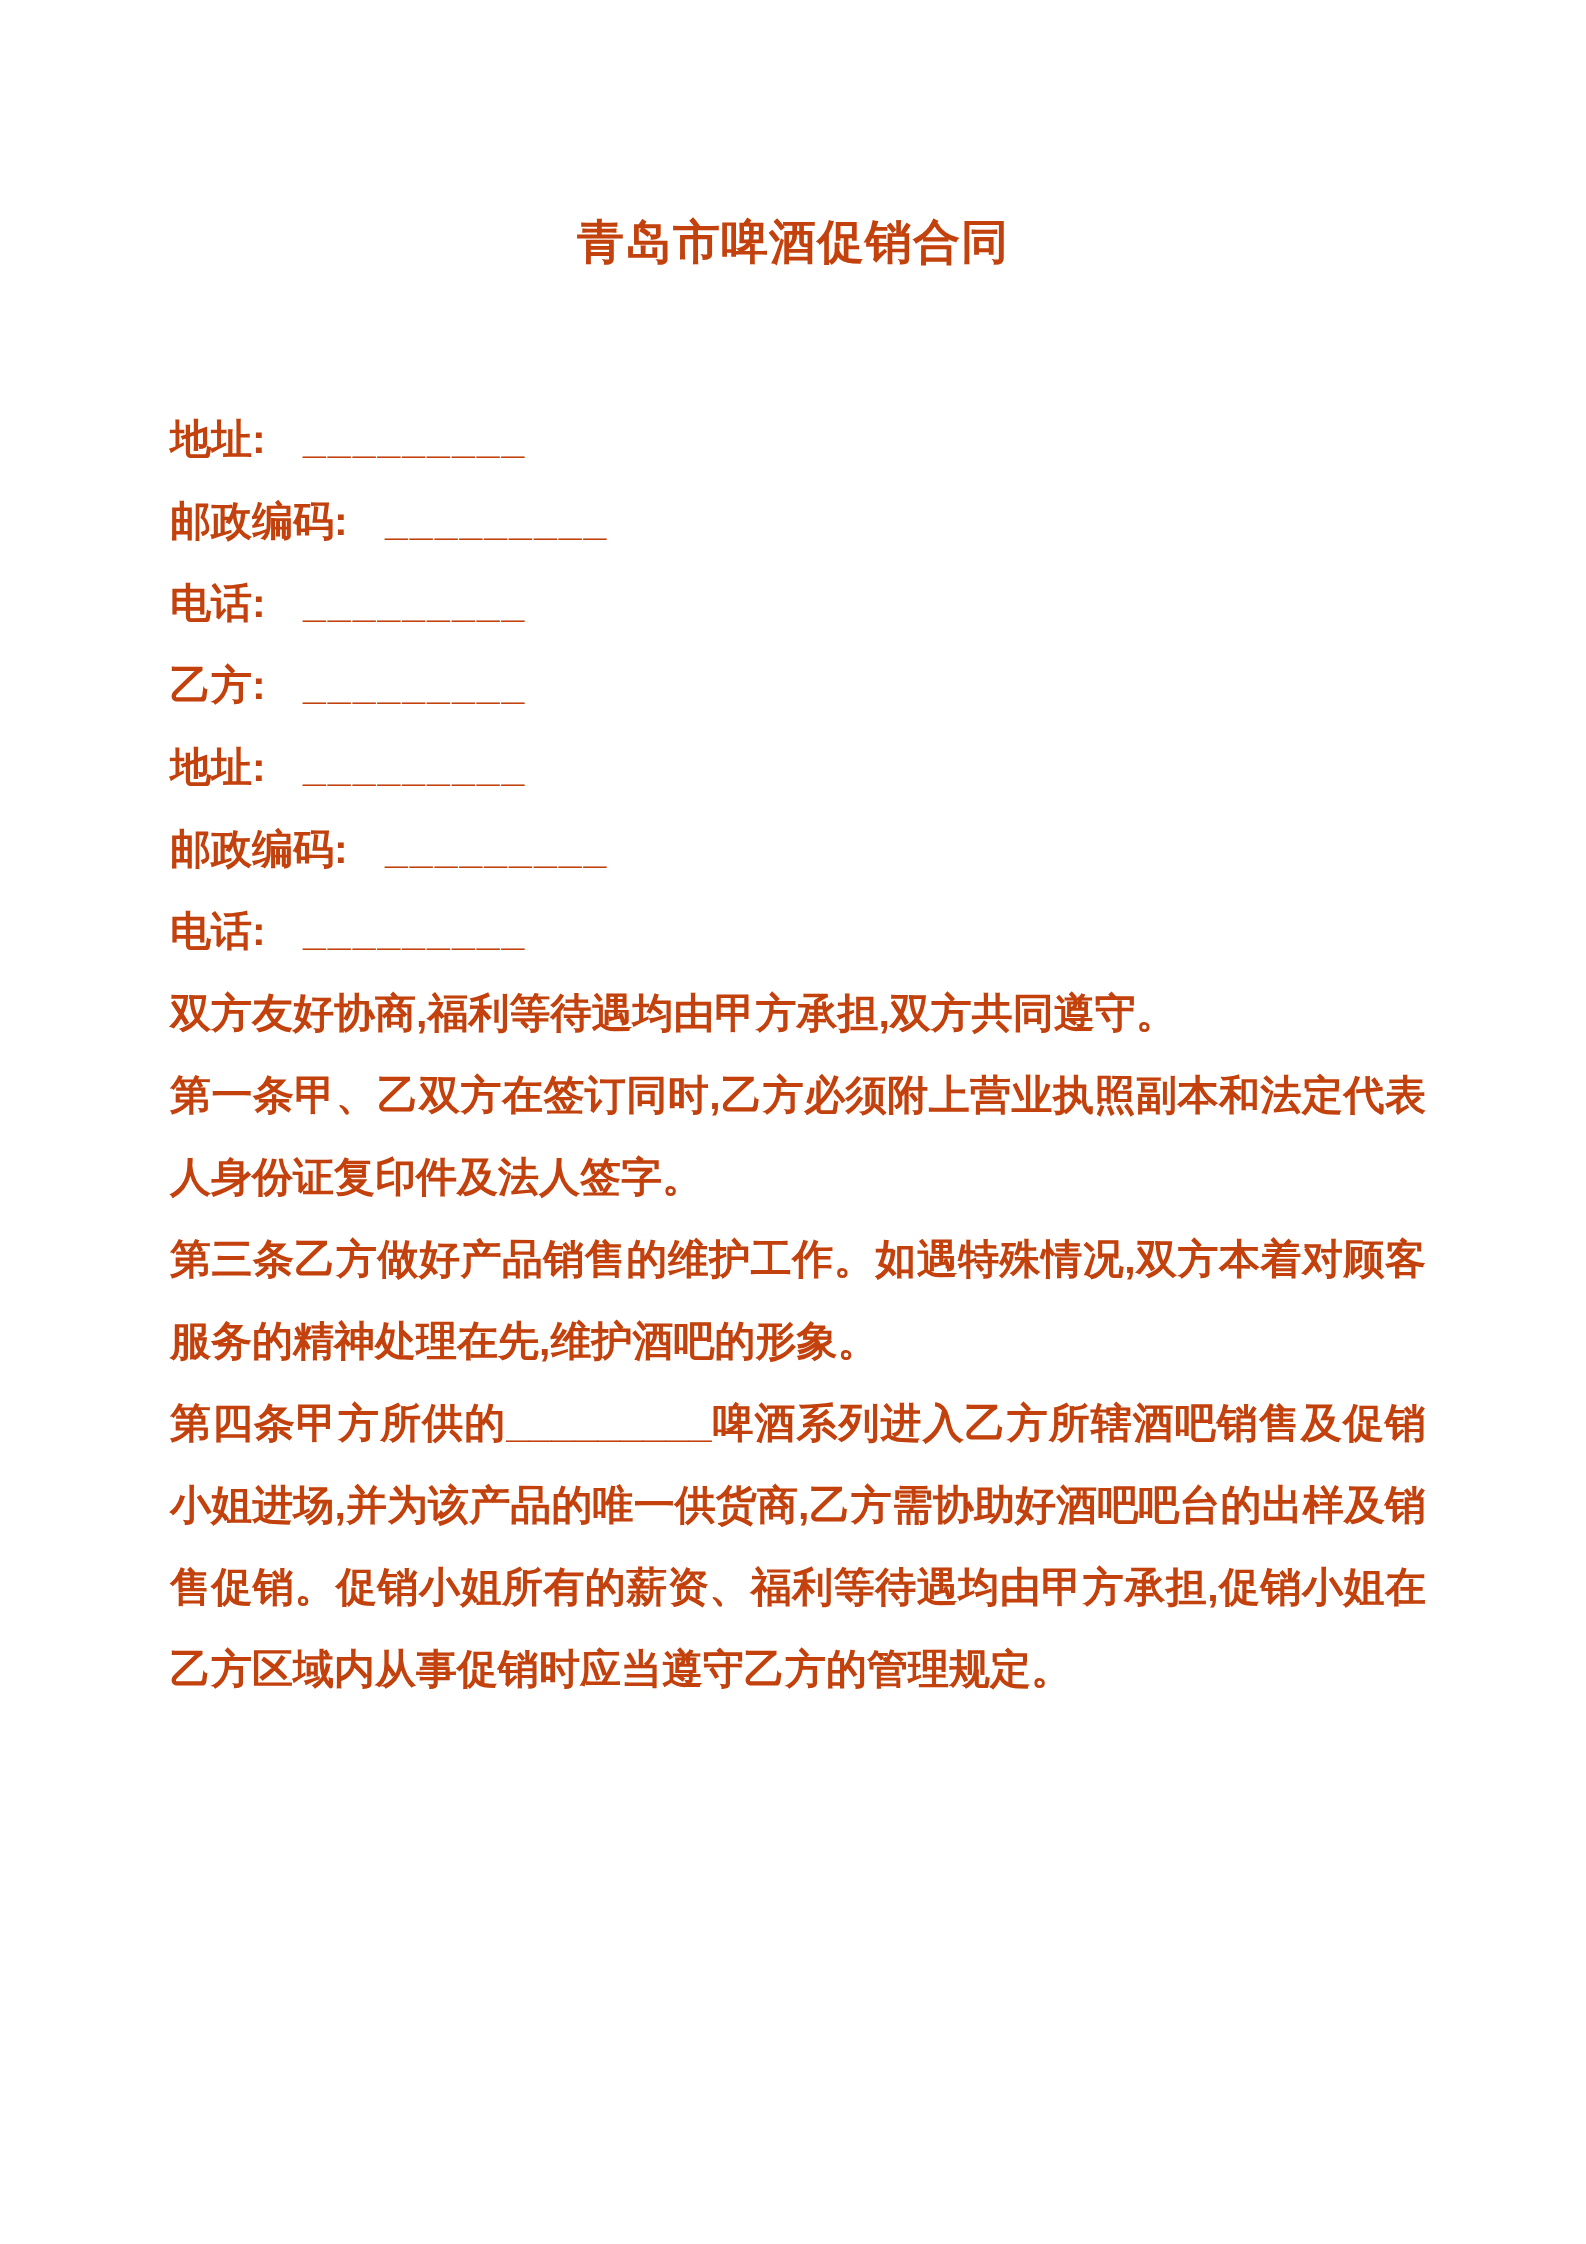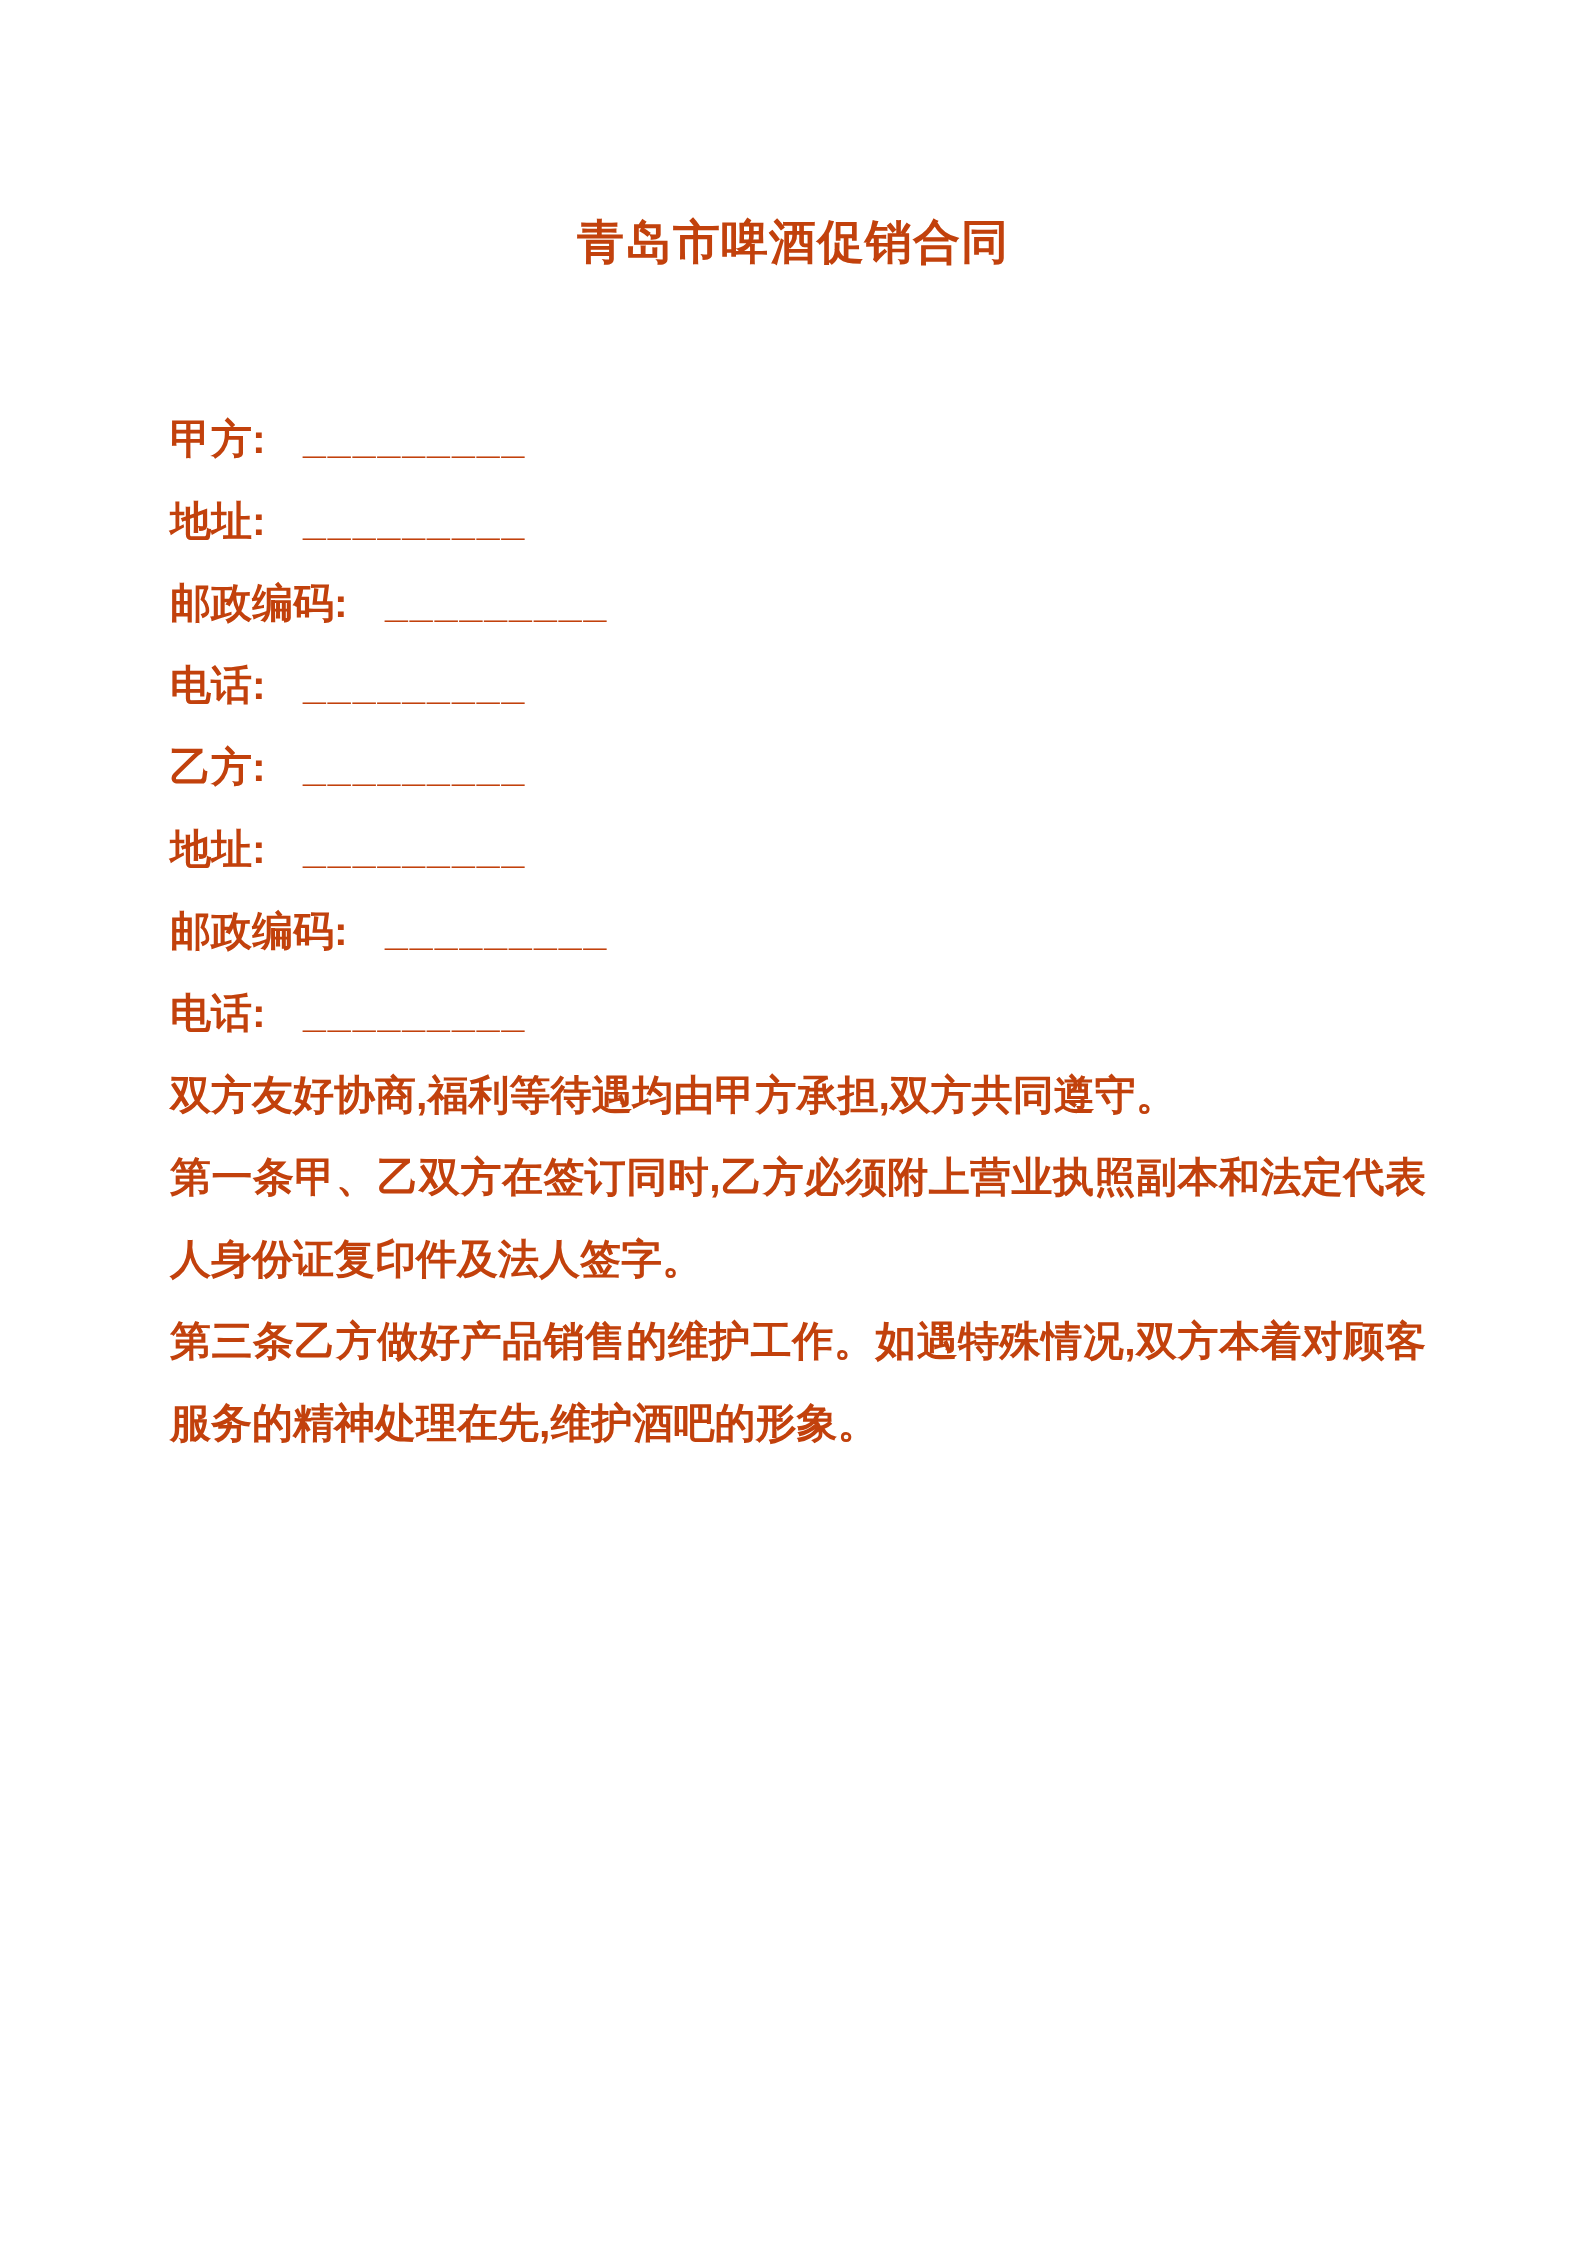--- a/index.html
+++ b/index.html
@@ -50,24 +50,20 @@
 </style>
 </head>
 <body>
 
 <div class="page">
 
   <h1 class="doc-title">青岛市啤酒促销合同</h1>
 
   <div class="doc-content">
 
-    <div class="field-line">
-      <span class="field-label">甲方:</span>
-      <span class="field-blank">_________</span>
-    </div>
 
     <div class="field-line">
       <span class="field-label">地址:</span>
       <span class="field-blank">_________</span>
     </div>
 
     <div class="field-line">
       <span class="field-label">邮政编码:</span>
       <span class="field-blank">_________</span>
     </div>
@@ -93,15 +89,16 @@
     </div>
 
     <div class="field-line">
       <span class="field-label">电话:</span>
       <span class="field-blank">_________</span>
     </div>
 
     <p class="para">双方友好协商,福利等待遇均由甲方承担,双方共同遵守。</p>
     <p class="para">第一条甲、乙双方在签订同时,乙方必须附上营业执照副本和法定代表人身份证复印件及法人签字。</p>
     <p class="para">第三条乙方做好产品销售的维护工作。如遇特殊情况,双方本着对顾客服务的精神处理在先,维护酒吧的形象。</p>
+    <p class="para">第四条甲方所供的_________啤酒系列进入乙方所辖酒吧销售及促销小姐进场,并为该产品的唯一供货商,乙方需协助好酒吧吧台的出样及销售促销。促销小姐所有的薪资、福利等待遇均由甲方承担,促销小姐在乙方区域内从事促销时应当遵守乙方的管理规定。</p>
 
   </div>
 </div>
 
 </body></html>

